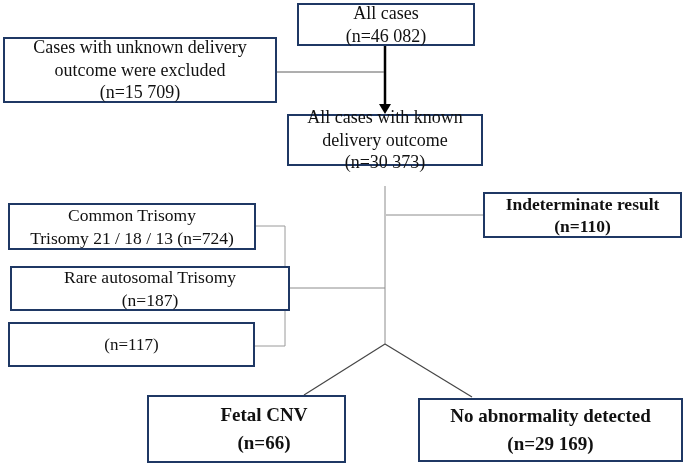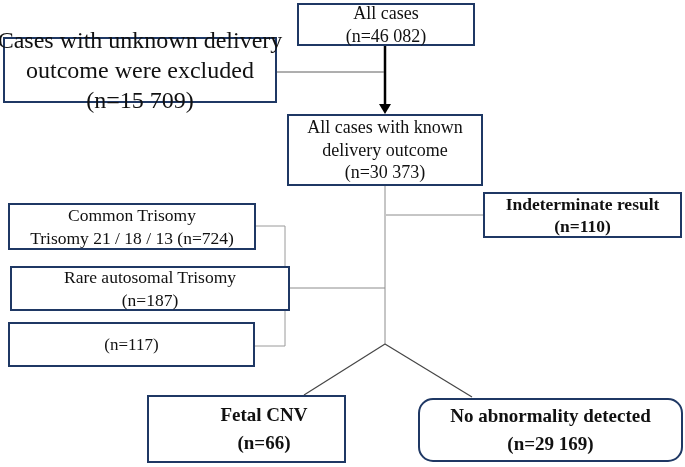--- a/index.html
+++ b/index.html
@@ -31,28 +31,28 @@
     display: flex;
     flex-direction: column;
     align-items: center;
     justify-content: center;
     text-align: center;
     line-height: 1.26;
   }
   .box .ln { white-space: nowrap; }
 
   .b-allcases      { left: 297px; top: 3px;   width: 178px; height: 43px; font-size: 18px; }
-  .b-excluded      { left: 3px;   top: 37px;  width: 274px; height: 66px; font-size: 24px; }
-  .b-known         { left: 287px; top: 114px; width: 196px; height: 72px; font-size: 18px; }
+  .b-excluded      { left: 3px;   top: 37px;  width: 274px; height: 66px; font-size: 18px; }
+  .b-known         { left: 287px; top: 114px; width: 196px; height: 52px; font-size: 18px; }
   .b-indeterminate { left: 483px; top: 192px; width: 199px; height: 46px; font-size: 17.5px; font-weight: bold; }
   .b-common        { left: 8px;   top: 203px; width: 248px; height: 47px; font-size: 17.5px; }
   .b-rare          { left: 10px;  top: 266px; width: 280px; height: 45px; font-size: 17.5px; }
   .b-sex           { left: 8px;   top: 322px; width: 247px; height: 45px; font-size: 17px; }
   .b-fetal         { left: 147px; top: 395px; width: 199px; height: 68px; font-size: 19px; font-weight: bold; line-height: 1.5; padding-left: 35px; }
-  .b-noab          { left: 418px; top: 398px; width: 265px; height: 64px; font-size: 19px; font-weight: bold; line-height: 1.5; border-radius: 15px; }
+  .b-noab          { left: 418px; top: 398px; width: 265px; height: 64px; font-size: 19px; font-weight: bold; line-height: 1.5; }
 </style>
 </head>
 <body>
 
 <div id="canvas">
 
   <svg id="connectors" viewBox="0 0 685 467" xmlns="http://www.w3.org/2000/svg">
 
     <line x1="385" y1="46" x2="385" y2="105" stroke="#000000" stroke-width="2.5"></line>
     <polygon points="379,104 391,104 385,114" fill="#000000"></polygon>

